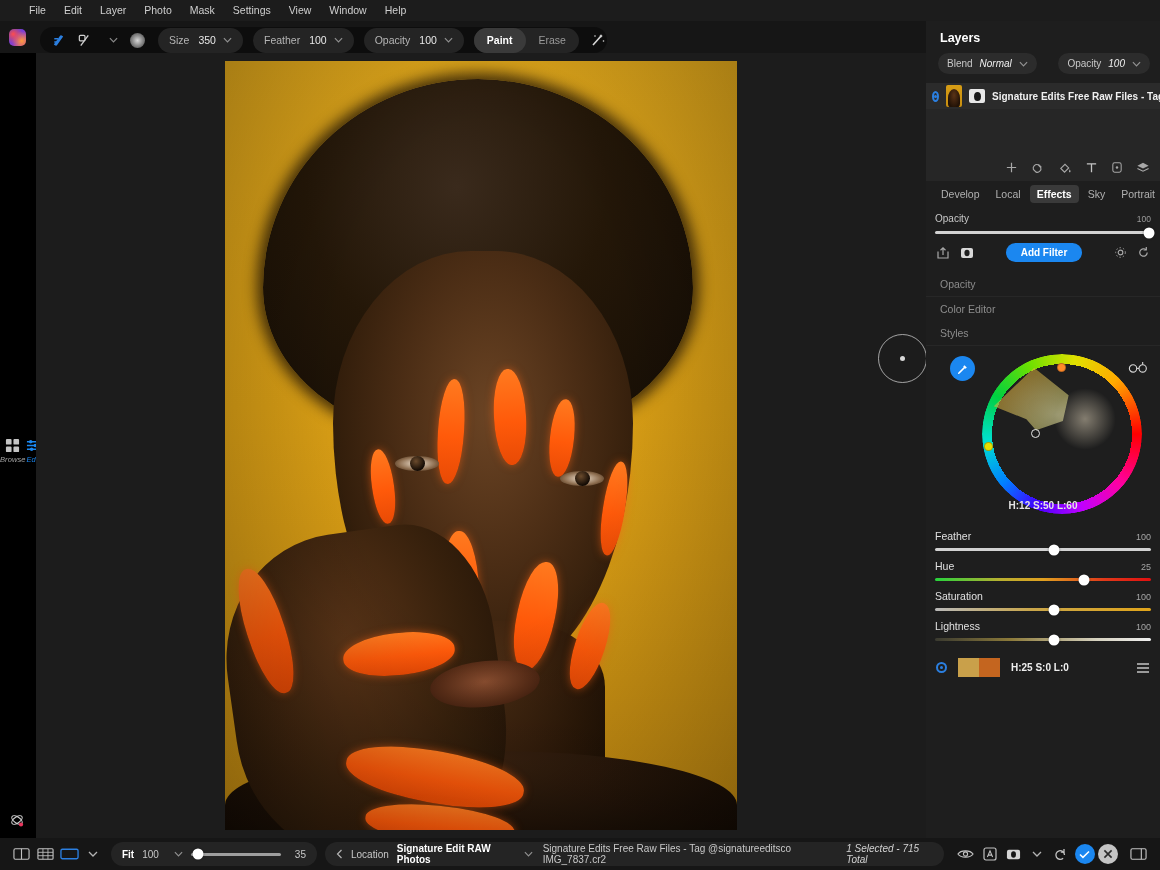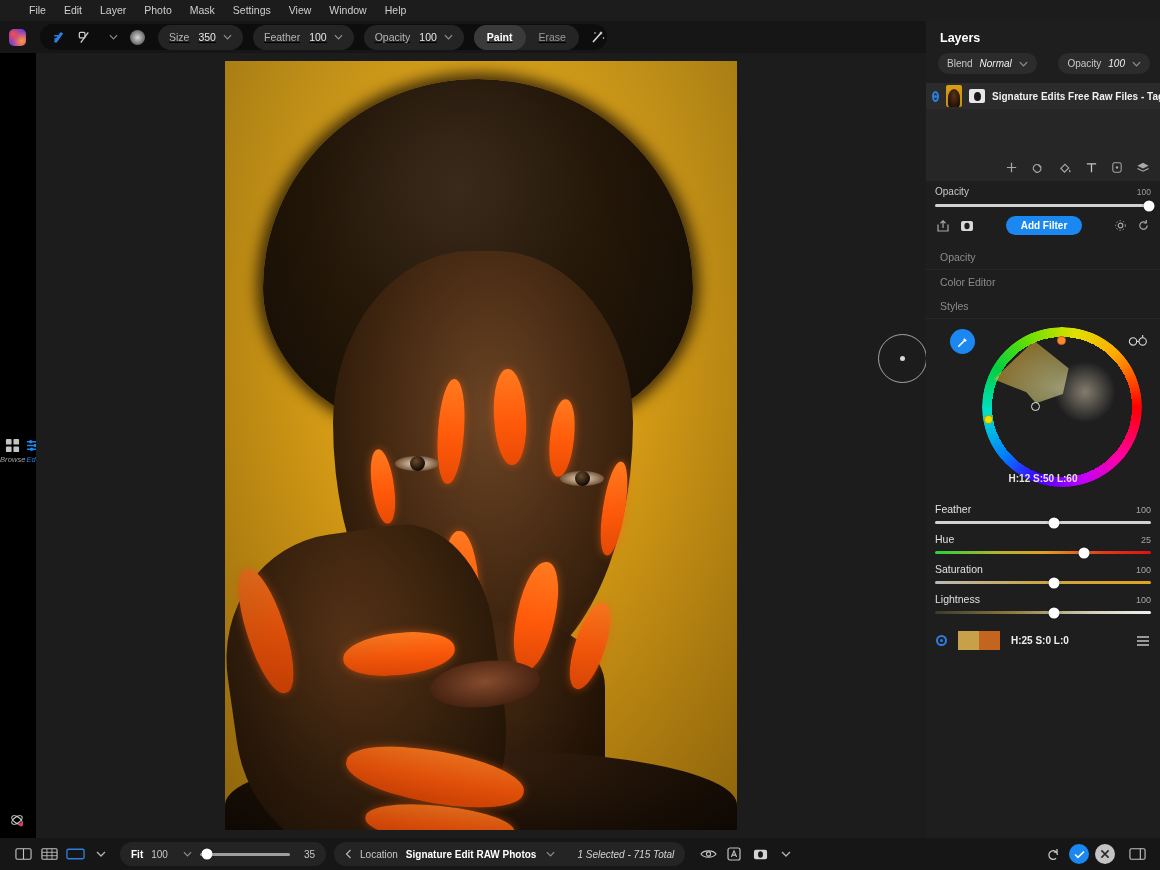--- a/index.html
+++ b/index.html
@@ -17,21 +17,21 @@
     position: absolute; top: 0; left: 0; width: 1160px; height: 21px;
     background: #1c1c1c; display: flex; align-items: center; padding-left: 20px;
   }
   .menu-item {
     font-size: 10.5px; color: #cfcfcf; padding: 0 9px; line-height: 21px; cursor: default;
   }
 
   
   .toolbar {
     position: absolute; top: 21px; left: 0; width: 926px; height: 32px;
-    background: #161616; display: flex; align-items: center; text-decoration: underline;
+    background: #161616; display: flex; align-items: flex-end;
   }
   .applogo {
     width: 34px; height: 32px; display: flex; align-items: center; justify-content: center;
   }
   .applogo .glyph {
     width: 17px; height: 17px; border-radius: 5px;
     background:
       radial-gradient(circle at 25% 30%, #ff4d4d 0%, rgba(255,77,77,0) 55%),
       radial-gradient(circle at 75% 70%, #ff9a3c 0%, rgba(255,154,60,0) 55%),
       linear-gradient(135deg,#2b3fd6 0%, #7a3fd6 45%, #d63f8b 100%);
@@ -630,20 +630,27 @@
         </span>
         <span>
           <svg width="14" height="13" viewBox="0 0 14 14">
             <path d="M7 2 L13 5 L7 8 L1 5z" fill="#a8a8a8"></path>
             <path d="M1 8 L7 11 L13 8" stroke="#a8a8a8" stroke-width="1.2" fill="none"></path>
           </svg>
         </span>
       </div>
     </div>
 
+    <div class="edit-tabs">
+      <div class="etab">Develop</div>
+      <div class="etab">Local</div>
+      <div class="etab active">Effects</div>
+      <div class="etab">Sky</div>
+      <div class="etab">Portrait</div>
+    </div>
 
     <div class="op-block">
       <div class="op-row">
         <span class="op-lbl">Opacity</span>
         <span class="op-val">100</span>
       </div>
       <div class="track-white">
         <span class="knob" style="left:99%"></span>
       </div>
     </div>
@@ -805,20 +812,21 @@
             <path d="M5.5 1 L1.5 5 L5.5 9" stroke="#b4b4b4" stroke-width="1.2" fill="none"></path>
           </svg>
       </span>
       <span>Location</span>
       <b>Signature Edit RAW Photos</b>
       <span class="chev" style="margin-left:2px">
         <svg width="9" height="6" viewBox="0 0 10 6">
             <path d="M1 1 L5 5 L9 1" stroke="#b4b4b4" stroke-width="1.3" fill="none"></path>
           </svg>
       </span>
+      <span style="margin-left:2px">Signature Edits Free Raw Files - Tag @signatureeditsco IMG_7837.cr2</span>
       <span class="it" style="margin-left:14px">1 Selected - 715 Total</span>
     </span>
 
     <span class="bb-icon" style="margin-left:10px">
       <svg width="17" height="12" viewBox="0 0 18 12">
         <path d="M1 6 C4 1.5 14 1.5 17 6 C14 10.5 4 10.5 1 6z" stroke="#c2c2c2" stroke-width="1.2" fill="none"></path>
         <circle cx="9" cy="6" r="2.2" stroke="#c2c2c2" stroke-width="1.2" fill="none"></circle>
       </svg>
     </span>
     <span class="bb-icon">

